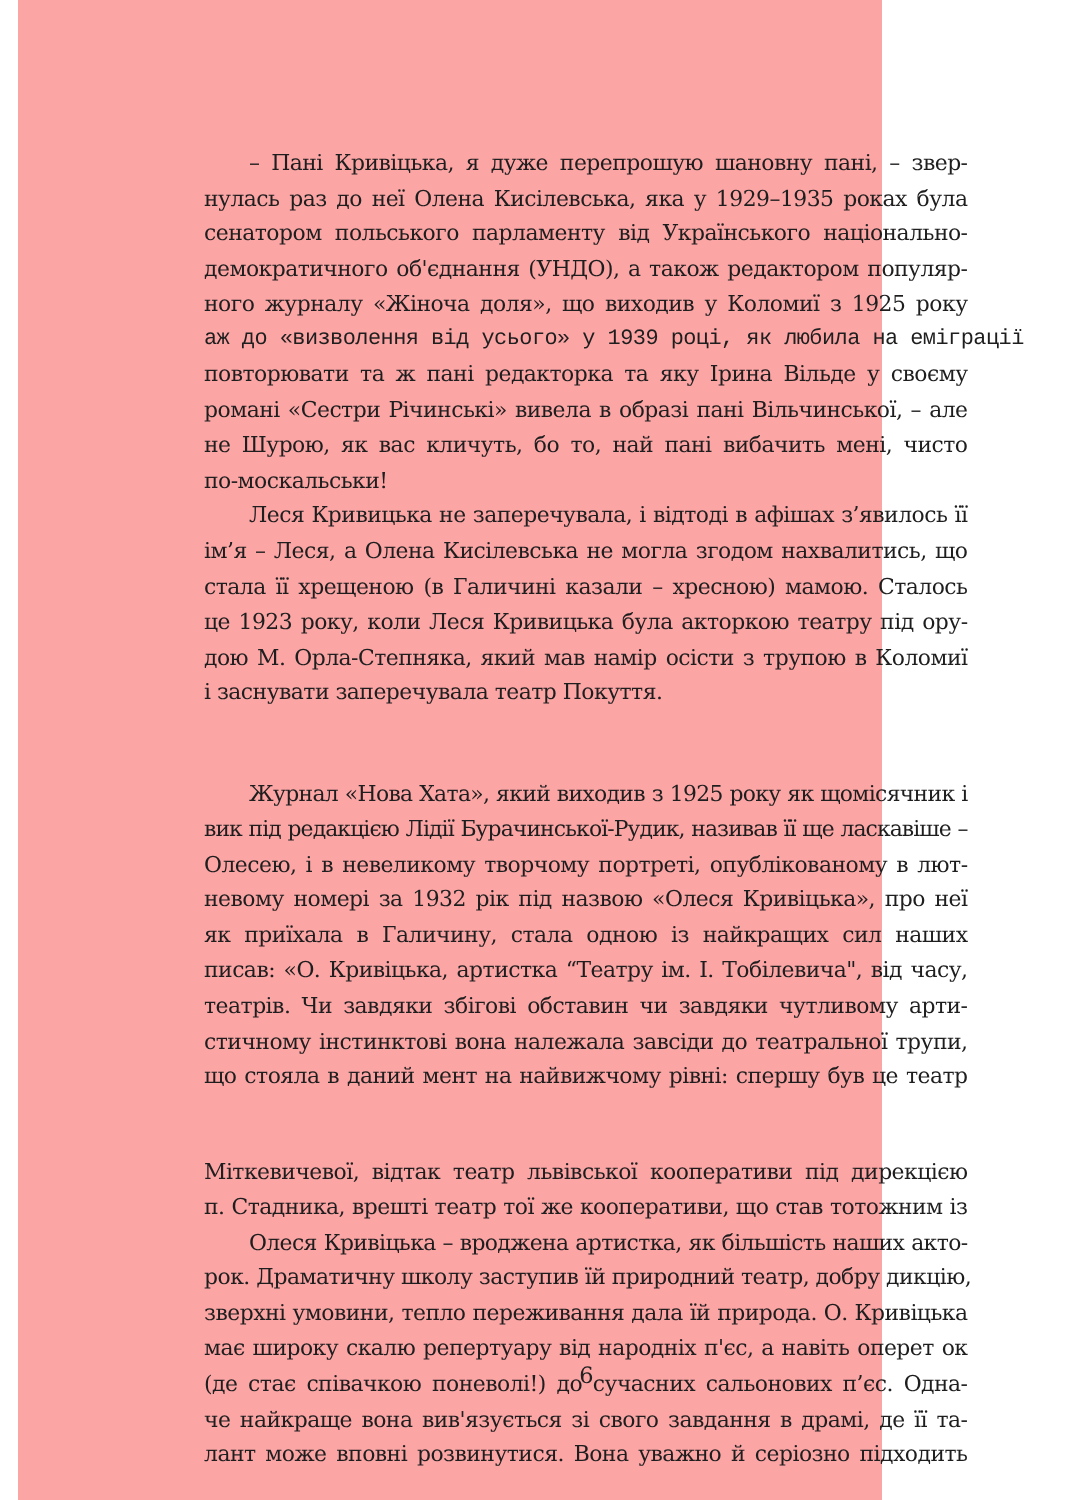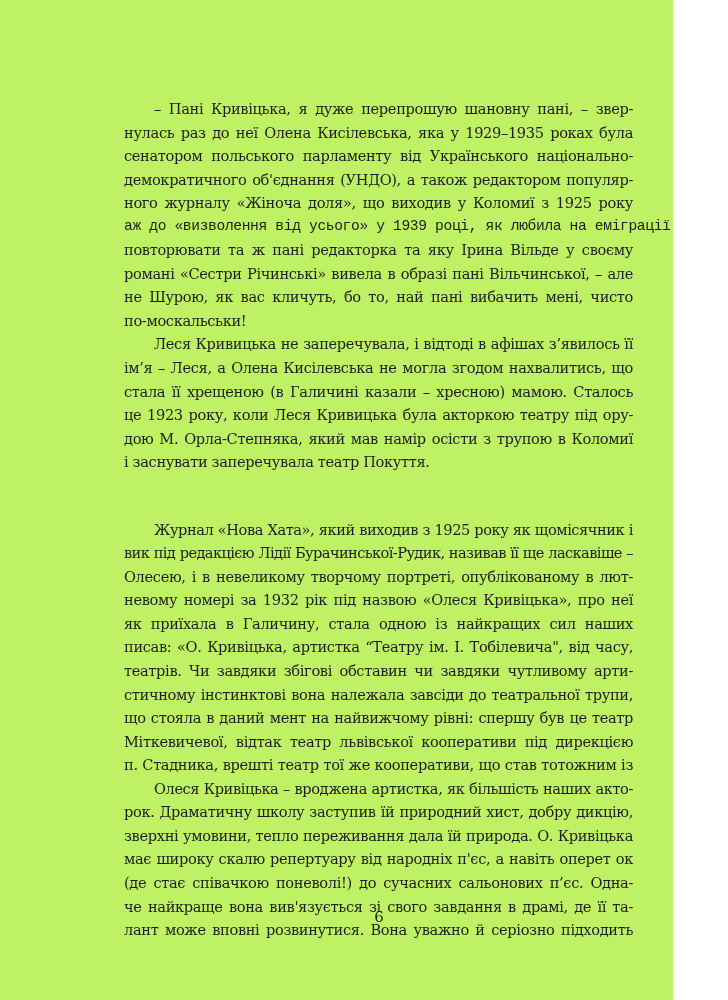--- a/index.html
+++ b/index.html
@@ -1,19 +1,19 @@
 <!DOCTYPE html>
 <html><head>
 <meta charset="utf-8">
 <style>
   html, body { margin: 0; padding: 0; background: #ffffff; }
   body { width: 728px; height: 1000px; position: relative; overflow: hidden; }
   .page {
-    position: absolute; left: 0; top: 0; width: 673px; height: 1000px;
-    background: #bef264;
+    position: absolute; left: 12px; top: 0; width: 576px; height: 1000px;
+    background: #fca5a5;
   }
   .text-block {
     position: absolute; left: 124px; top: 97px; width: 509px;
     font-family: "DejaVu Serif", "Liberation Serif", serif;
     font-size: 14.6px;
     line-height: 23.55px;
     color: #1e1e1e;
   }
   .line {
     display: block; white-space: nowrap;
@@ -61,27 +61,27 @@
     <div>
       <span class="line indent" style="white-space: nowrap; letter-spacing: -0.446354px; margin-top: 44px;">Журнал «Нова Хата», який виходив з 1925 року як щомісячник і</span>
       <span class="line" style="white-space: nowrap; letter-spacing: -0.603351px;">вик під редакцією Лідії Бурачинської-Рудик, називав її ще ласкавіше –</span>
       <span class="line" style="white-space: nowrap;">Олесею, і в невеликому творчому портреті, опублікованому в лют-</span>
       <span class="line" style="white-space: nowrap;">невому номері за 1932 рік під назвою «Олеся Кривіцька», про неї</span>
       <span class="line" style="white-space: nowrap;">як приїхала в Галичину, стала одною із найкращих сил наших</span>
       <span class="line" style="white-space: nowrap;">писав: «О. Кривіцька, артистка “Театру ім. І. Тобілевича", від часу,</span>
       <span class="line" style="white-space: nowrap;">театрів. Чи завдяки збігові обставин чи завдяки чутливому арти-</span>
       <span class="line" style="white-space: nowrap;">стичному інстинктові вона належала завсіди до театральної трупи,</span>
       <span class="line" style="white-space: nowrap;">що стояла в даний мент на найвижчому рівні: спершу був це театр</span>
-      <span class="line" style="white-space: nowrap;">Міткевичевої, відтак театр львівської кооперативи під дирекцією</span>
+      <span class="line" style="white-space: nowrap; margin-top: 40px;">Міткевичевої, відтак театр львівської кооперативи під дирекцією</span>
       <span class="line" style="white-space: nowrap;">п. Стадника, врешті театр тої же кооперативи, що став тотожним із</span>
     </div>
 
     <div>
       <span class="line indent" style="white-space: nowrap; letter-spacing: -0.417674px;">Олеся Кривіцька – вроджена артистка, як більшість наших акто-</span>
-      <span class="line" style="white-space: nowrap;">рок. Драматичну школу заступив їй природний хист, добру дикцію,</span>
+      <span class="line" style="white-space: nowrap;">рок. Драматичну школу заступив їй природний театр, добру дикцію,</span>
       <span class="line" style="white-space: nowrap;">зверхні умовини, тепло переживання дала їй природа. О. Кривіцька</span>
       <span class="line" style="white-space: nowrap;">має широку скалю репертуару від народніх п'єс, а навіть оперет ок</span>
       <span class="line" style="white-space: nowrap;">(де стає співачкою поневолі!) до сучасних сальонових п’єс. Одна-</span>
       <span class="line" style="white-space: nowrap;">че найкраще вона вив'язується зі свого завдання в драмі, де її та-</span>
       <span class="line" style="white-space: nowrap;">лант може вповні розвинутися. Вона уважно й серіозно підходить</span>
     </div>
 
   </div>
 
   <div class="page-number">6</div>

